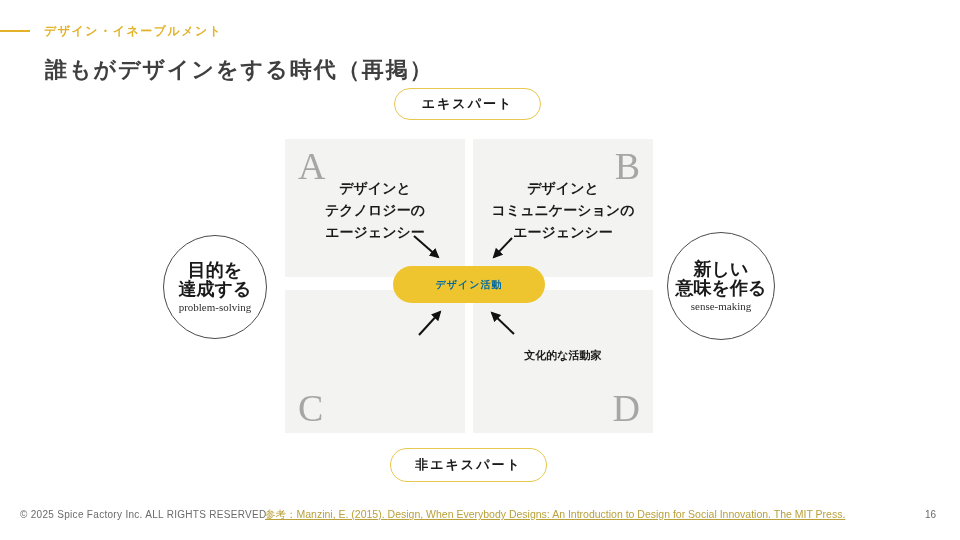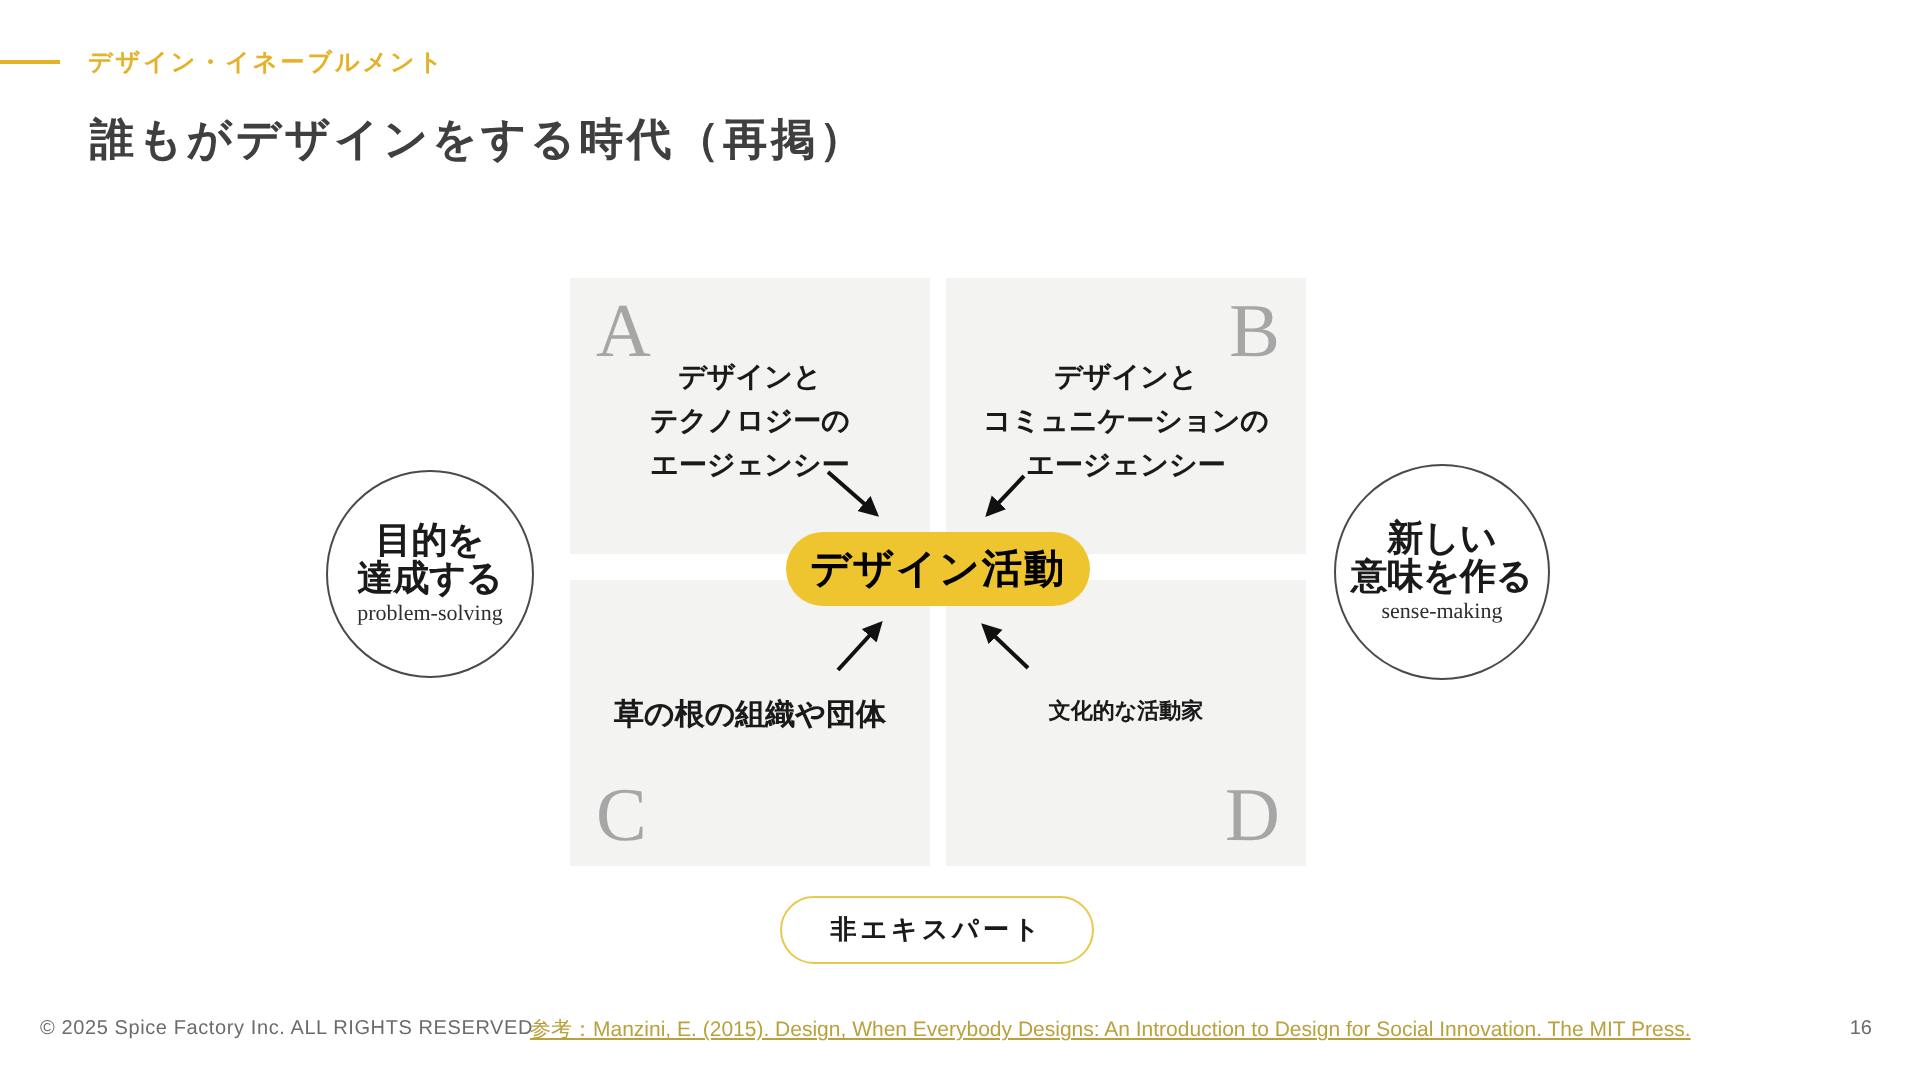--- a/index.html
+++ b/index.html
@@ -27,21 +27,21 @@
   .q-letter{position:absolute;font-family:"Liberation Serif","DejaVu Serif",serif;font-size:38px;line-height:1;color:#A6A6A6;}
   .q-letter.tl{top:8px;left:13px;} .q-letter.tr{top:8px;right:13px;}
   .q-letter.bl{bottom:6px;left:13px;} .q-letter.br{bottom:6px;right:13px;}
   .q-label{position:absolute;left:0;width:100%;text-align:center;font-weight:700;color:#1a1a1a;white-space:pre-line;}
   .quad-a .q-label,.quad-b .q-label{top:38px;font-size:14px;line-height:22px;}
   .quad-c .q-label{top:58px;font-size:15px;}
   .quad-d .q-label{top:58px;font-size:11px;}
 
   
   .center-pill{position:absolute;left:393px;top:266px;width:152px;height:37px;background:#EFC52F;border-radius:19px;
-        display:flex;align-items:center;justify-content:center;font-weight:700;font-size:20px;color:#000000;letter-spacing:1px;}
+        display:flex;align-items:center;justify-content:center;font-weight:700;font-size:10px;color:#0369a1;letter-spacing:1px;}
 
   
   .circle{position:absolute;border:1.2px solid #4a4a4a;border-radius:50%;background:#ffffff;box-sizing:border-box;
         display:flex;flex-direction:column;align-items:center;justify-content:center;text-align:center;}
   .circle-left{left:163px;top:235px;width:104px;height:104px;}
   .circle-right{left:667px;top:232px;width:108px;height:108px;}
   .circle .jp{font-weight:700;font-size:18px;line-height:19px;color:#1a1a1a;white-space:pre-line;}
   .circle .en{font-family:"Liberation Serif","DejaVu Serif",serif;font-size:11px;color:#2e2e2e;margin-top:2px;}
 
   
@@ -55,36 +55,38 @@
 </style>
 </head>
 <body>
 
 <div class="slide">
 
   <div class="accent-line"></div>
   <div class="eyebrow">デザイン・イネーブルメント</div>
   <h1 class="title" style="margin:0;">誰もがデザインをする時代（再掲）</h1>
 
+  <div class="pill pill-top">
+    <span>エキスパート</span>
+  </div>
 
   <div class="quad quad-a">
     <span class="q-letter tl">A</span>
     <div class="q-label">デザインと
 テクノロジーの
 エージェンシー</div>
   </div>
   <div class="quad quad-b">
     <span class="q-letter tr">B</span>
     <div class="q-label">デザインと
 コミュニケーションの
 エージェンシー</div>
   </div>
   <div class="quad quad-c">
     <span class="q-letter bl">C</span>
-    <div class="q-label">草の根の組織や団体</div>
   </div>
   <div class="quad quad-d">
     <span class="q-letter br">D</span>
     <div class="q-label">文化的な活動家</div>
   </div>
 
   <svg class="arrows" viewBox="0 0 380 310" xmlns="http://www.w3.org/2000/svg">
     <defs>
       <marker id="ah" markerUnits="userSpaceOnUse" markerWidth="11" markerHeight="11" refX="8" refY="5" orient="auto">
         <path d="M0,0 L10,5 L0,10 z" fill="#111111"></path>

